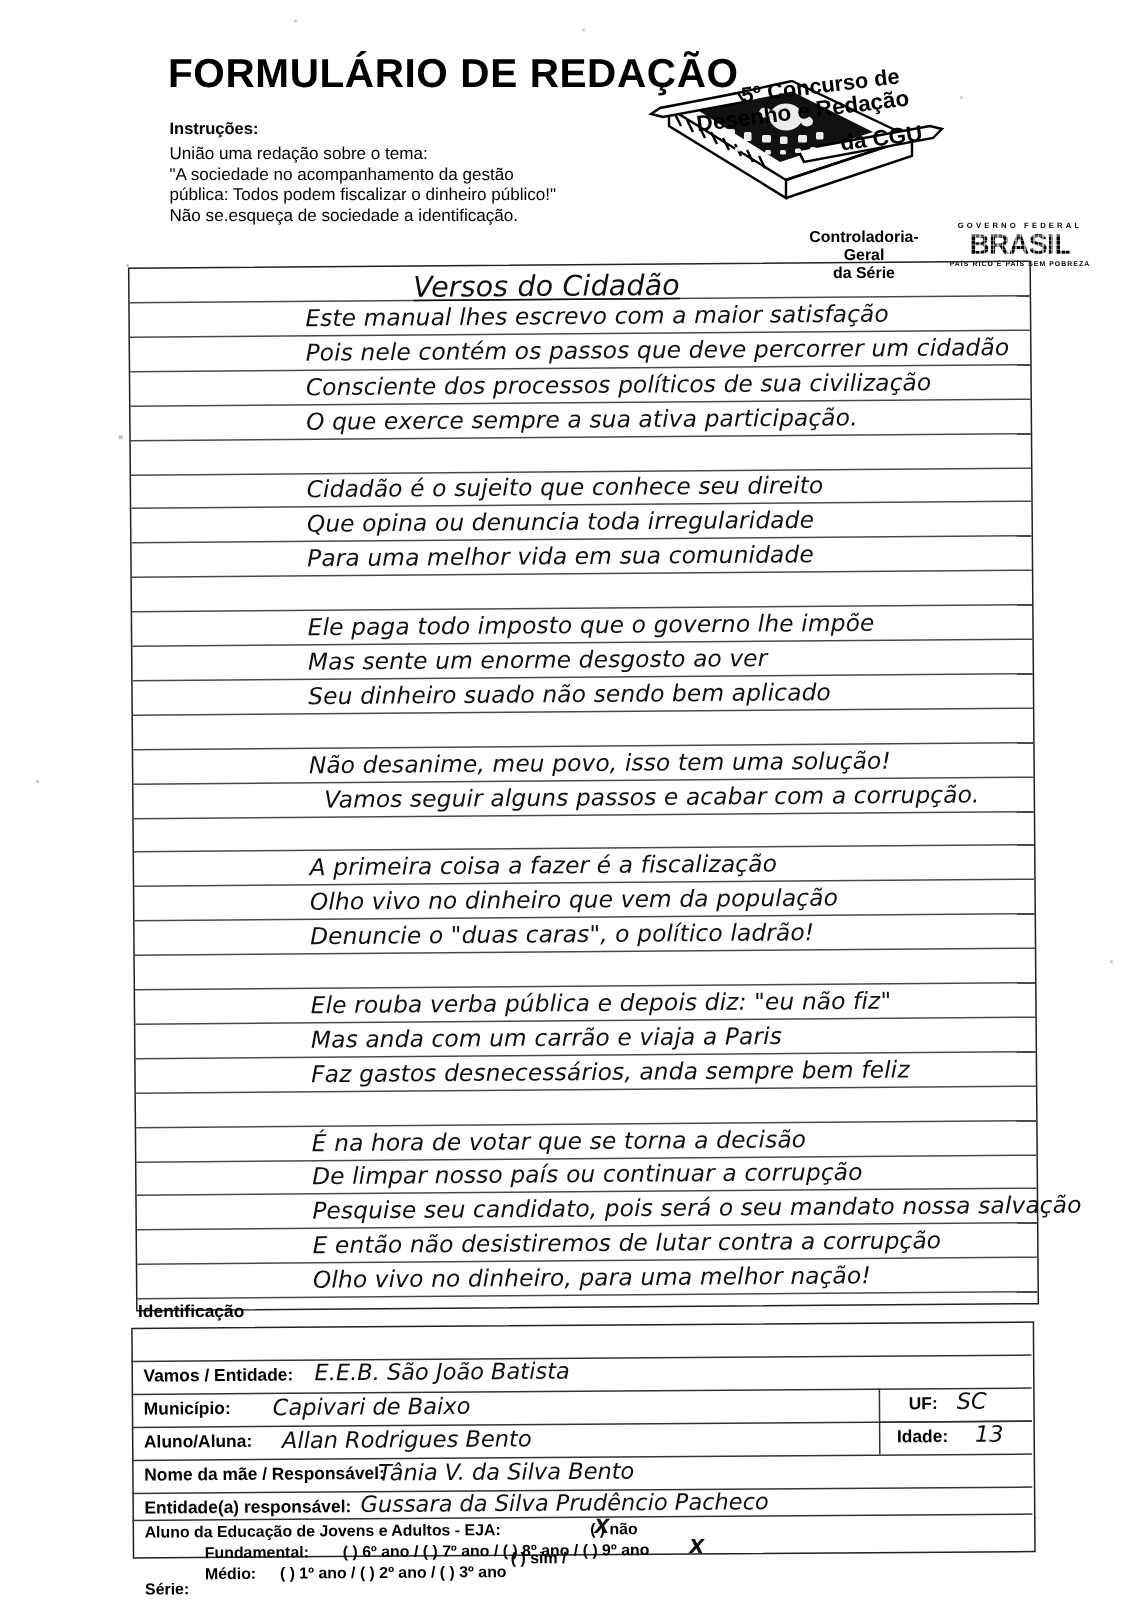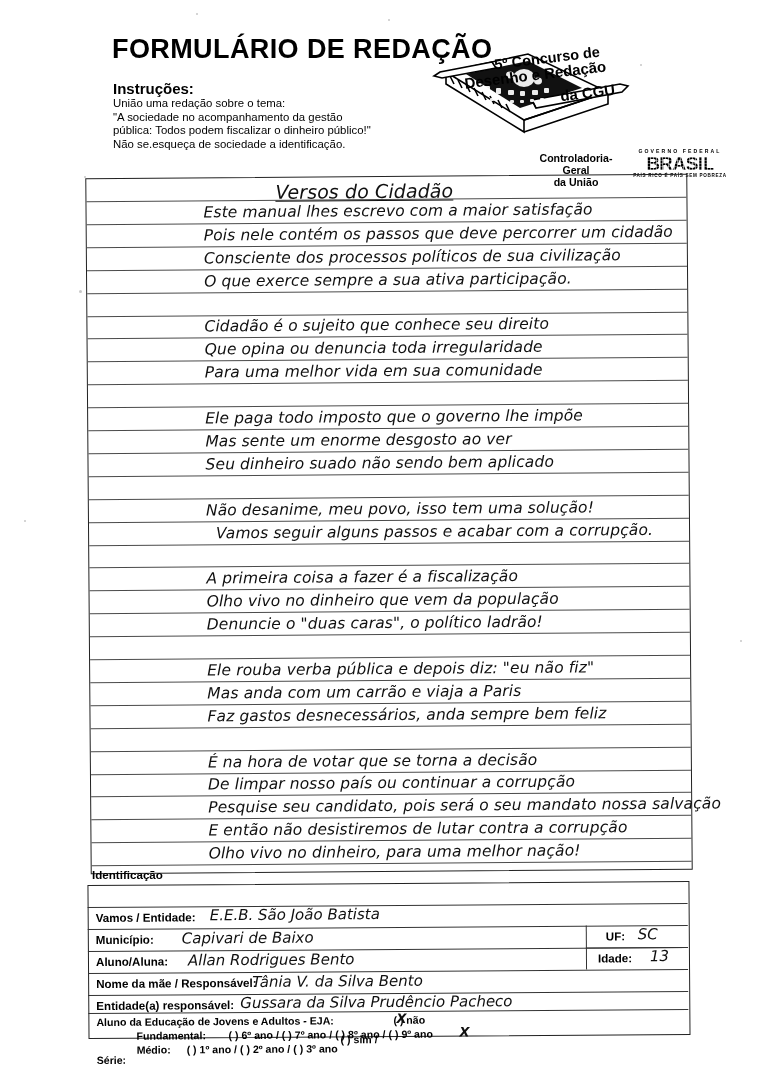--- a/index.html
+++ b/index.html
@@ -36,21 +36,21 @@
     position: absolute;
     left: 112px; top: 34px;
     font-size: 27px;
     font-weight: bold;
     letter-spacing: .4px;
     white-space: nowrap;
   }
   .instr-head {
     position: absolute;
     left: 113px; top: 80px;
-    font-size: 15px;
+    font-size: 11px;
     font-weight: bold;
   }
   .instr-body {
     position: absolute;
     left: 113px; top: 97px;
     font-size: 11.4px;
     line-height: 13.6px;
     width: 330px;
   }
   .instr-body div { white-space: nowrap; }
@@ -285,21 +285,21 @@
           <rect x="108" y="70" width="4" height="3" rx="1"></rect>
         </g>
       </svg>
       <div class="logo-line1">5º Concurso de</div>
       <div class="logo-line2">Desenho e Redação</div>
       <div class="logo-line3">da CGU</div>
     </div>
 
     <div class="cgu">
       <div>Controladoria-Geral</div>
-      <div>da União</div>
+      <div>da Série</div>
     </div>
 
     <div class="gov">
       <div class="gov-top">GOVERNO FEDERAL</div>
       <div class="gov-mid">BRASIL</div>
       <div class="gov-bot">PAÍS RICO É PAÍS SEM POBREZA</div>
     </div>
   </div>
 
   <div class="sheet" id="sheet">

